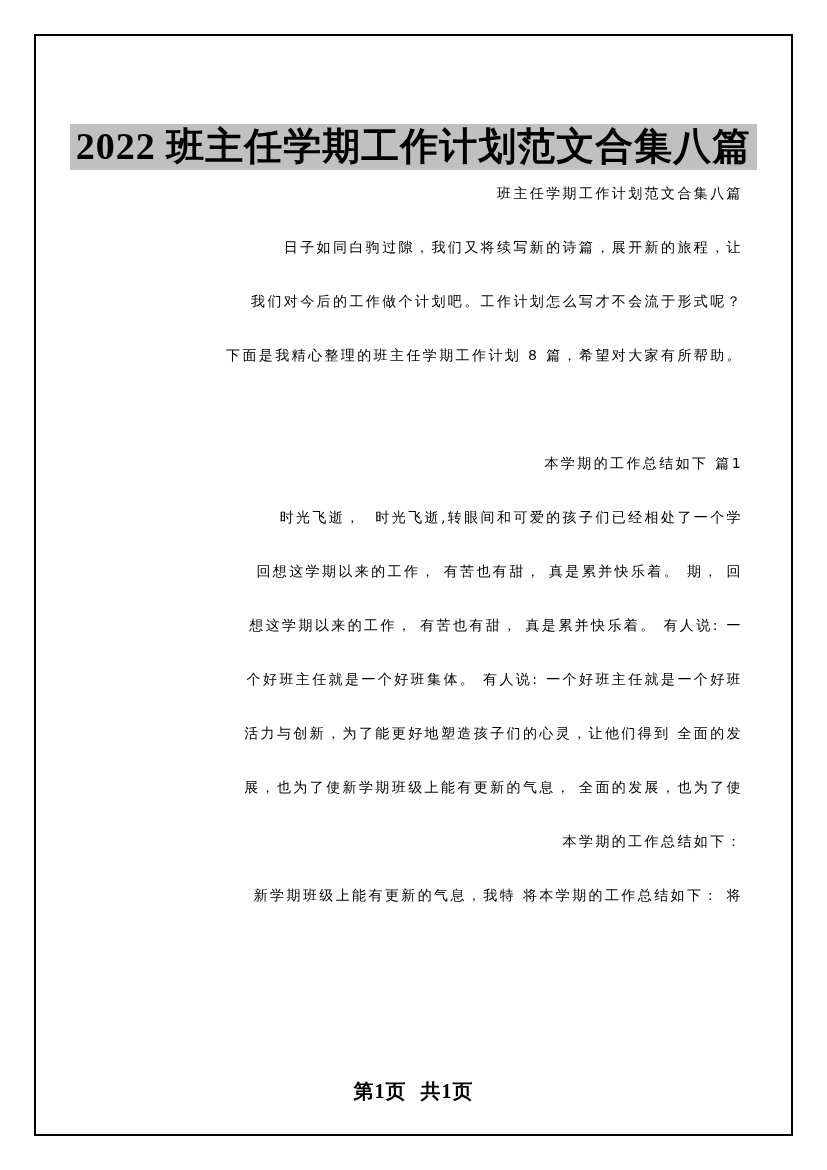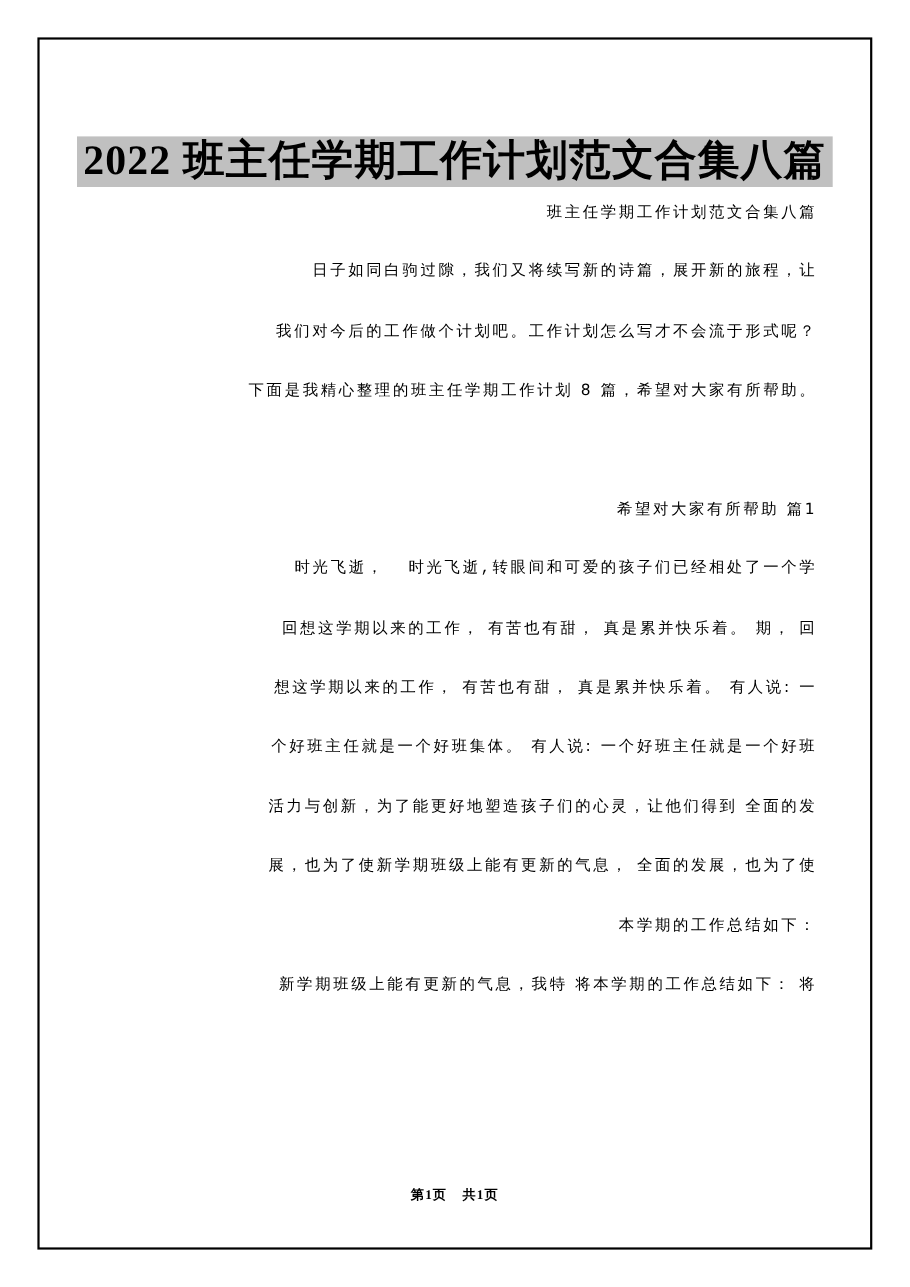--- a/index.html
+++ b/index.html
@@ -51,33 +51,32 @@
     height: 54px;
     line-height: 54px;
     font-size: 14px;
     letter-spacing: 2.4px;
     white-space: pre;
     overflow: hidden;
     text-align: right;
   }
   .line.indent {
     padding-left: 42px;
-    font-family: Liberation Mono, monospace;
   }
   .blank {
     height: 54px;
   }
   .doc-footer {
     position: absolute;
     top: 1042px;
     left: 0;
     right: 0;
     text-align: center;
     font-family: "Liberation Serif", "DejaVu Serif", serif;
-    font-size: 12px;
+    font-size: 20px;
     font-weight: 700;
     letter-spacing: 1px;
     white-space: pre;
   }
   .doc-footer .gap {
     display: inline-block;
     width: 14px;
   }
 </style>
 </head>
@@ -87,21 +86,21 @@
   <div class="frame">
 
     <h1 class="doc-title"><span class="hl">2022 班主任学期工作计划范文合集八篇</span></h1>
 
     <div class="doc-body">
       <div class="line">班主任学期工作计划范文合集八篇</div>
       <div class="line indent">日子如同白驹过隙，我们又将续写新的诗篇，展开新的旅程，让</div>
       <div class="line">我们对今后的工作做个计划吧。工作计划怎么写才不会流于形式呢？</div>
       <div class="line">下面是我精心整理的班主任学期工作计划 8 篇，希望对大家有所帮助。</div>
       <div class="line blank"></div>
-      <div class="line">希望对大家有所帮助 篇1</div>
+      <div class="line">本学期的工作总结如下 篇1</div>
       <div class="line indent">时光飞逝，  时光飞逝,转眼间和可爱的孩子们已经相处了一个学</div>
       <div class="line">回想这学期以来的工作， 有苦也有甜， 真是累并快乐着。 期， 回</div>
       <div class="line">想这学期以来的工作， 有苦也有甜， 真是累并快乐着。 有人说: 一</div>
       <div class="line">个好班主任就是一个好班集体。 有人说: 一个好班主任就是一个好班</div>
       <div class="line">活力与创新，为了能更好地塑造孩子们的心灵，让他们得到 全面的发</div>
       <div class="line">展，也为了使新学期班级上能有更新的气息， 全面的发展，也为了使</div>
       <div class="line">本学期的工作总结如下：</div>
       <div class="line">新学期班级上能有更新的气息，我特 将本学期的工作总结如下： 将</div>
     </div>
 

